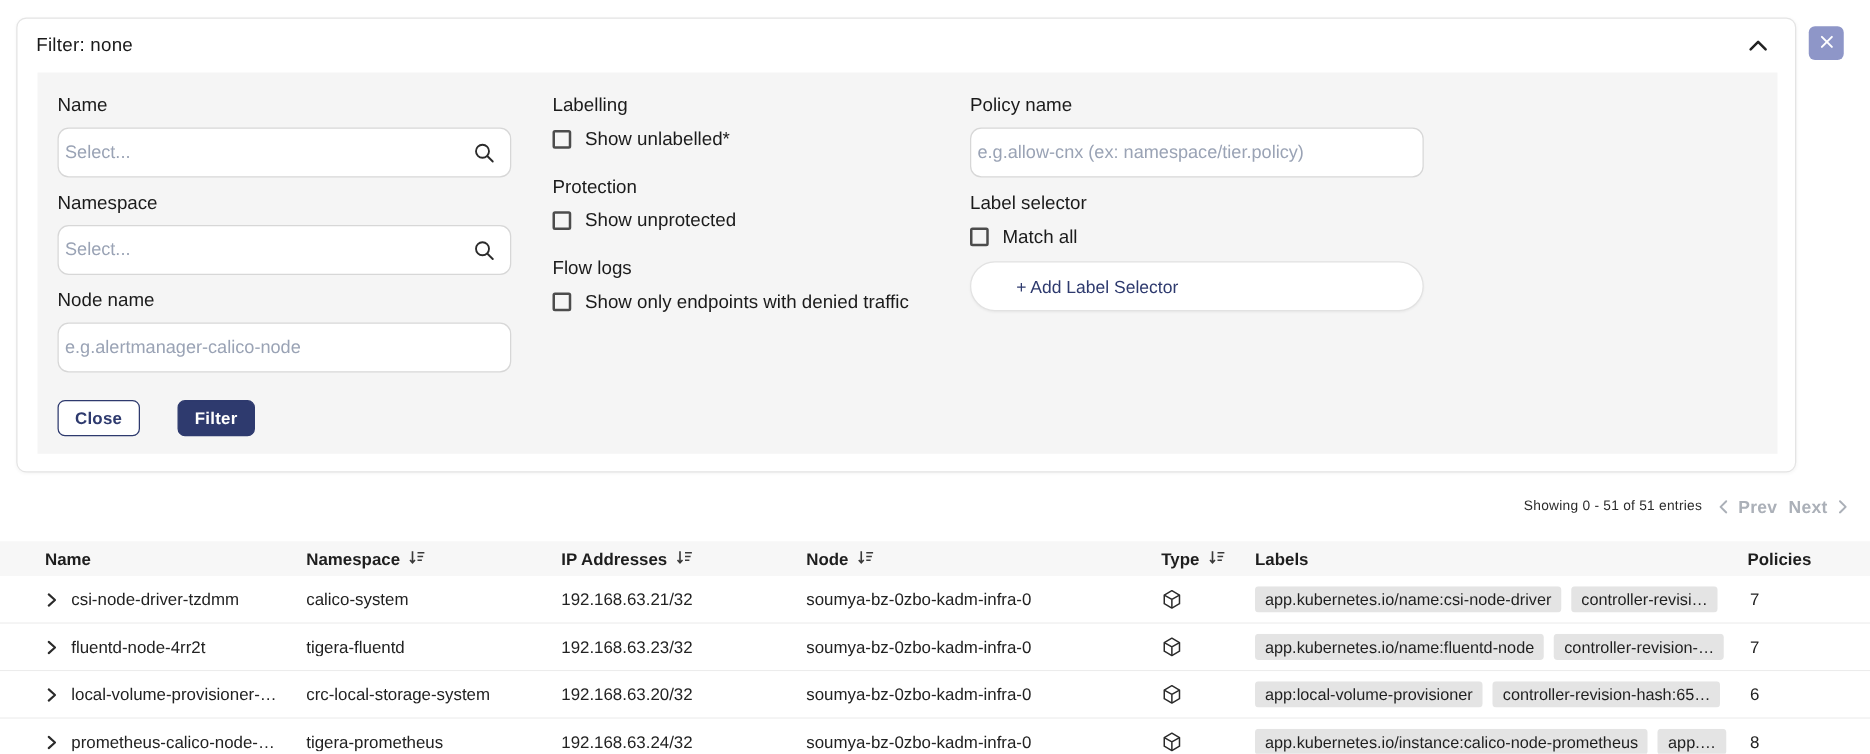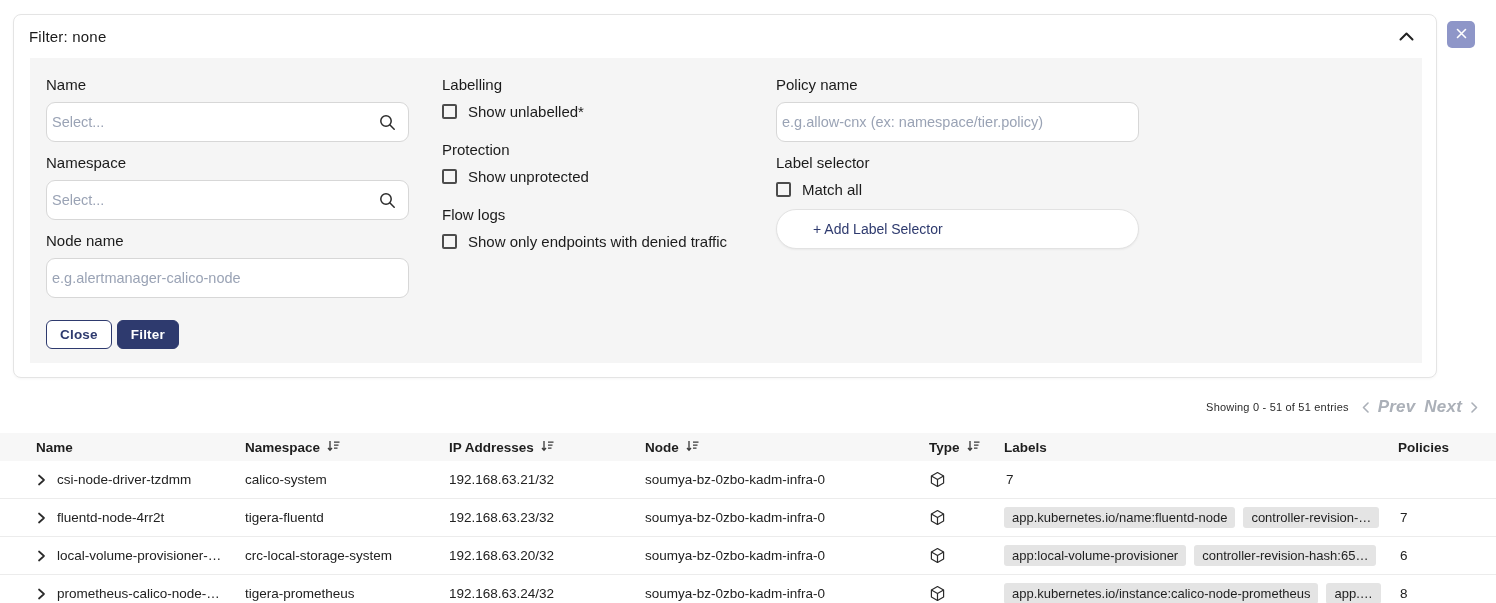--- a/index.html
+++ b/index.html
@@ -19,33 +19,33 @@
   .finput { position:absolute; width:363px; height:40px; background:#fff; border:1px solid #d7d7d7; border-radius:9px; font-size:14.5px; font-family:"Liberation Sans",sans-serif; color:#3a4250; padding:0 40px 0 5px; outline:none; }
   .finput::placeholder { color:#9aa3b5; opacity:1; }
   .search-ic { position:absolute; right:13px; width:17px; height:17px; pointer-events:none; }
   .input-wrap { position:absolute; width:363px; height:40px; }
   .input-wrap .finput { position:absolute; left:0; top:0; }
   .input-wrap .search-ic { top:12px; }
 
   .cb-row { position:absolute; display:flex; align-items:center; gap:11px; font-size:15px; color:#1b1b1b; white-space:nowrap; cursor:pointer; }
   .cb-box { width:15px; height:15px; border:2px solid #4c4c4c; border-radius:2px; background:transparent; flex:0 0 auto; }
 
-  .btn-row { position:absolute; left:0; top:262px; display:flex; gap:5px; }
+  .btn-row { position:absolute; left:0; top:262px; display:flex; gap:30px; }
   .btn { font-family:"Liberation Sans",sans-serif; font-size:13.5px; font-weight:700; border-radius:6px; cursor:pointer; padding:6px 13px; letter-spacing:.2px; }
   .btn-outline { background:#fff; color:#2e3a6e; border:1.5px solid #2e3a6e; }
   .btn-solid { background:#2e3a6e; color:#fff; border:1.5px solid #2e3a6e; }
   .add-selector-btn { position:absolute; left:0; top:151px; width:363px; height:40px; background:#fff; border:1px solid #e2e2e2; border-radius:20px; box-shadow:0 1px 2px rgba(0,0,0,.05); color:#2e3a6e; font-size:14px; font-weight:500; text-align:left; padding-left:36px; cursor:pointer; font-family:"Liberation Sans",sans-serif; }
 
   .page-close-btn { position:absolute; left:1447px; top:21px; width:28px; height:27px; background:#8e96c8; border:none; border-radius:5px; cursor:pointer; display:flex; align-items:center; justify-content:center; }
 
   
   .pagination { position:absolute; top:397px; right:18px; display:flex; align-items:center; gap:13px; }
   .page-summary { font-size:11px; color:#2b2b2b; letter-spacing:.2px; }
   .pager { display:flex; align-items:center; gap:9px; }
-  .pager-link { font-size:17px; font-weight:700; color:#abb0b8; cursor:default; letter-spacing:.2px;font-style:italic; }
+  .pager-link { font-size:14px; font-weight:700; color:#abb0b8; cursor:default; letter-spacing:.2px; }
   .pager-chev { display:flex; align-items:center; }
 
   
   .etable { position:absolute; left:0; top:433px; width:1496px; }
   .tr-grid { display:grid; grid-template-columns:245px 204px 196px 284px 75px 394px 98px; align-items:center; }
   .thead { height:28px; background:#f7f7f7; }
   .th { font-size:13.5px; font-weight:700; color:#1e1e1e; display:flex; align-items:center; gap:7px; white-space:nowrap; }
   .th-first { padding-left:36px; }
   .tr { height:38px; border-bottom:1px solid #ececec; background:#fff; }
   .td { font-size:13.5px; color:#222; white-space:nowrap; overflow:hidden; display:flex; align-items:center; }
@@ -226,20 +226,24 @@
             <span>soumya-bz-0zbo-kadm-infra-0</span>
           </div>
     <div class="td">
       <span class="type-ic">
         <svg width="17" height="17" viewBox="0 0 24 24" fill="none" stroke="#2b2b2b" stroke-width="1.7" stroke-linejoin="round">
           <path d="M12 2.2l8.6 4.9v9.8L12 21.8l-8.6-4.9V7.1z"></path>
           <path d="M3.4 7.1L12 12l8.6-4.9M12 12v9.8"></path>
         </svg>
       </span>
     </div>
+    <div class="td td-labels">
+            <span class="chip">app.kubernetes.io/name:csi-node-driver</span>
+            <span class="chip">controller-revisi…</span>
+          </div>
     <div class="td td-policies">
             <span>7</span>
           </div>
   </div>
 
   <div class="tr-grid tr">
     <div class="td td-name">
       <span class="expander">
         <svg width="9" height="12" viewBox="0 0 9 12">
                 <path d="M2 1.5L7 6L2 10.5" stroke="#2b2b2b" stroke-width="1.7" fill="none" stroke-linecap="round" stroke-linejoin="round"></path>

